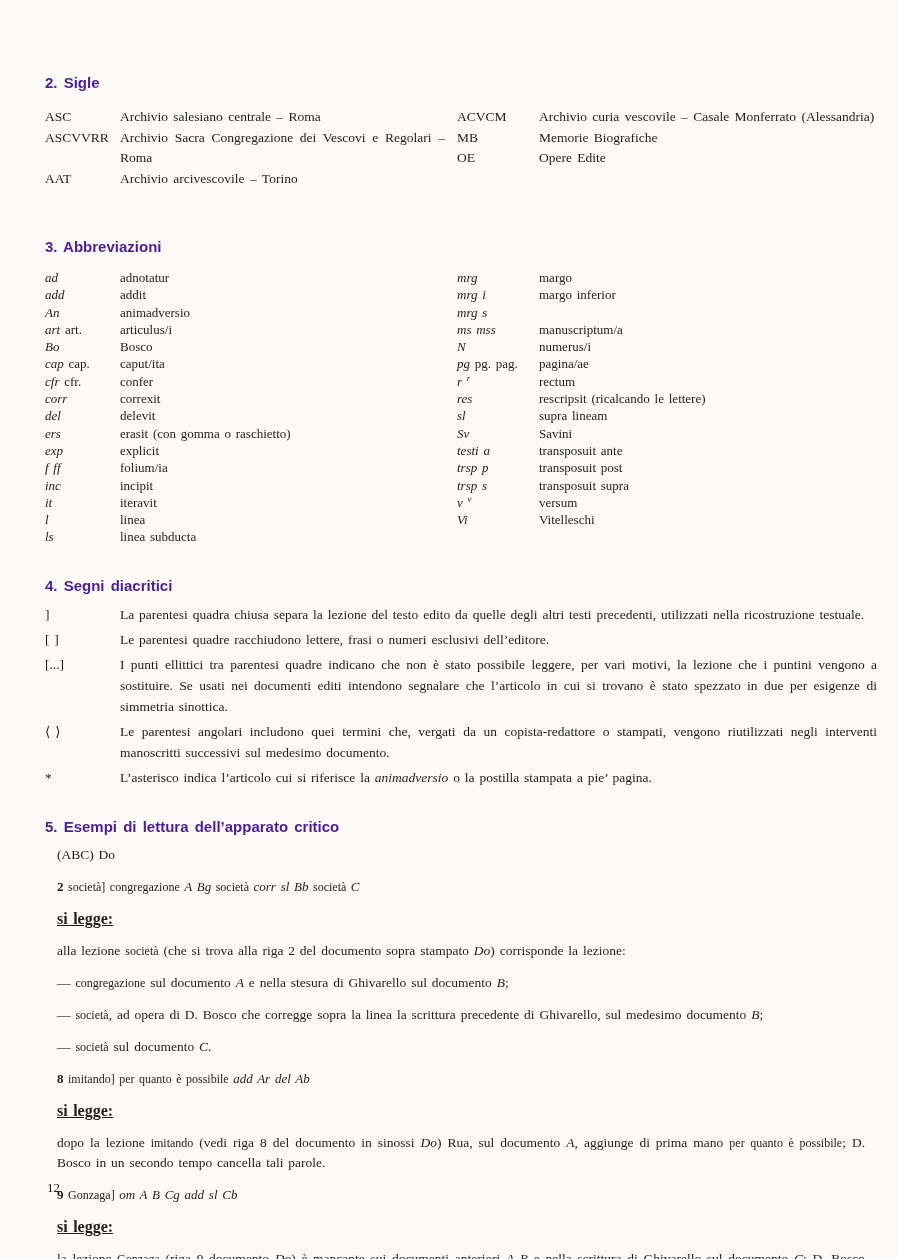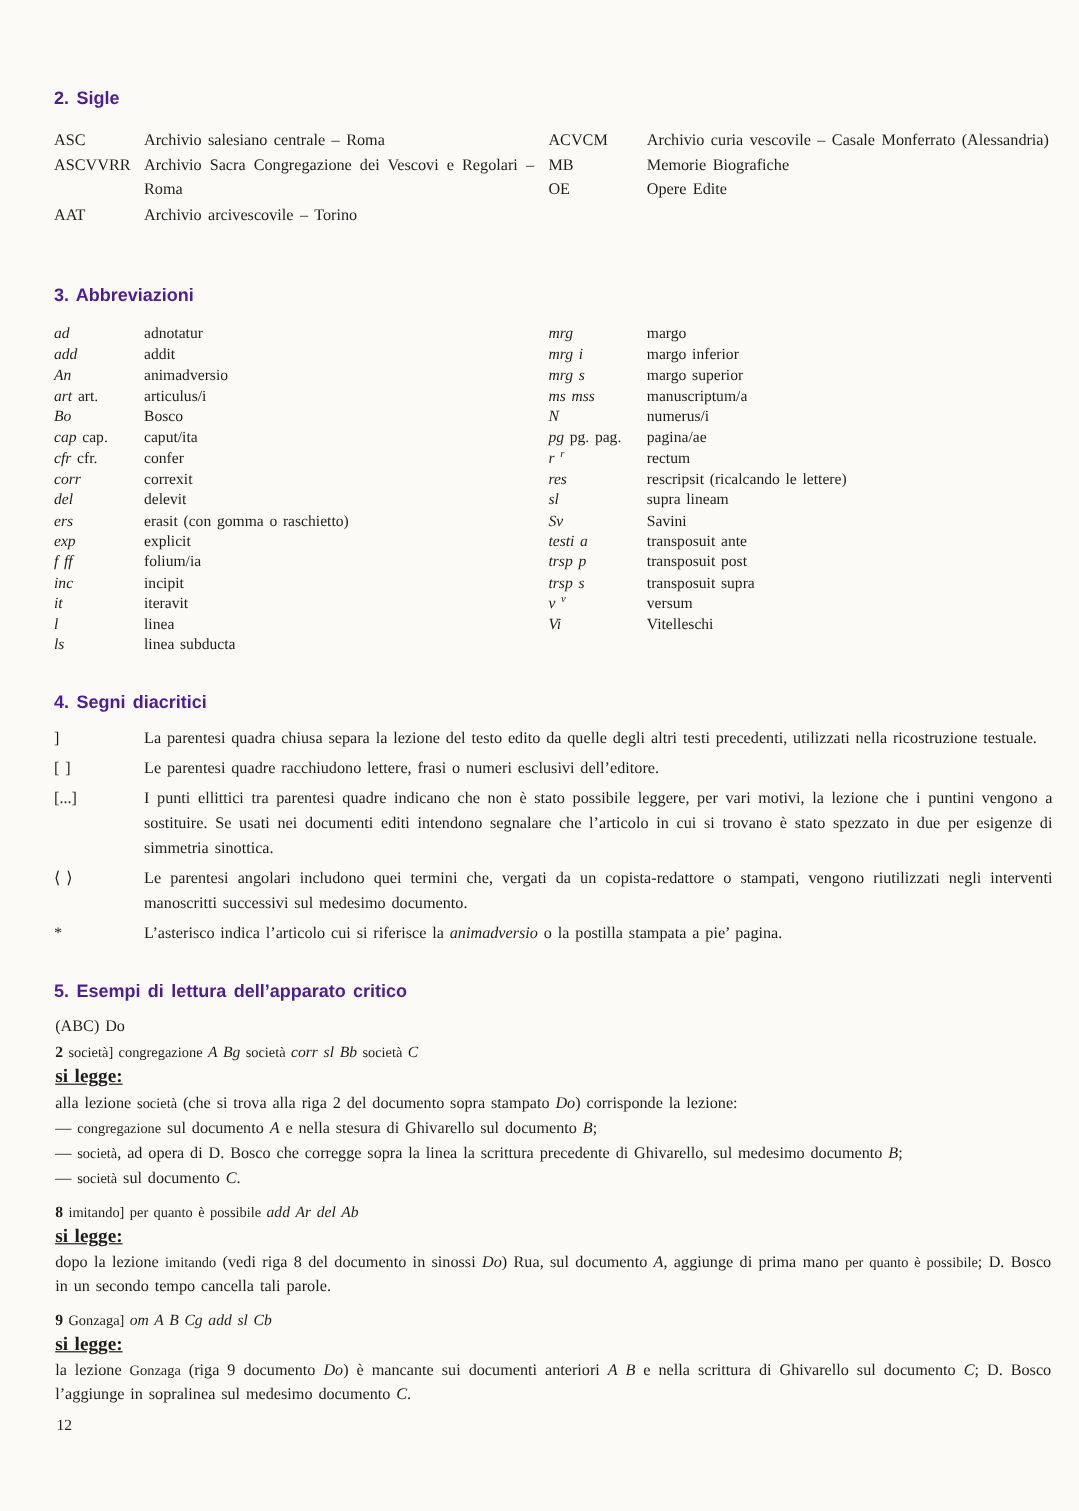--- a/index.html
+++ b/index.html
@@ -47,21 +47,21 @@
   .abbr-desc{flex:1 1 auto;}
 
   
   .segni-list{margin-top:9px;font-size:13.5px;line-height:21px;word-spacing:1.5px;}
   .segno-row{display:flex;margin-bottom:4px;}
   .segno-symbol{flex:0 0 75px;}
   .segno-text{flex:1 1 auto;text-align:justify;max-width:757px;}
 
   
   .esempi{font-size:13.5px;line-height:20px;word-spacing:1.5px;}
-  .esempi p{margin:1px;}
+  .esempi p{margin:12px;}
   .intro{margin-top:9px !important;}
   .apparatus{margin-top:2px !important;font-size:13px;}
   .apparatus-gap{margin-top:8px !important;}
   .silegge{font-size:16px;font-weight:700;margin-top:0 !important;line-height:20px;text-decoration:underline;}
   .expl{text-align:justify;font-family:Liberation Serif, serif;}
   .dashline{text-align:left;}
 
   
   .st-i{font-style:italic;}
   .st-b{font-weight:700;}
@@ -210,21 +210,20 @@
             <span class="abbr-desc">margo</span>
           </div>
 
           <div class="abbr-row">
             <span class="abbr-term"><span class="st-i">mrg i</span></span>
             <span class="abbr-desc">margo inferior</span>
           </div>
 
           <div class="abbr-row">
             <span class="abbr-term"><span class="st-i">mrg s</span></span>
-            <span class="abbr-desc">margo superior</span>
           </div>
 
           <div class="abbr-row">
             <span class="abbr-term"><span class="st-i">ms mss</span></span>
             <span class="abbr-desc">manuscriptum/a</span>
           </div>
 
           <div class="abbr-row">
             <span class="abbr-term"><span class="st-i">N</span></span>
             <span class="abbr-desc">numerus/i</span>

